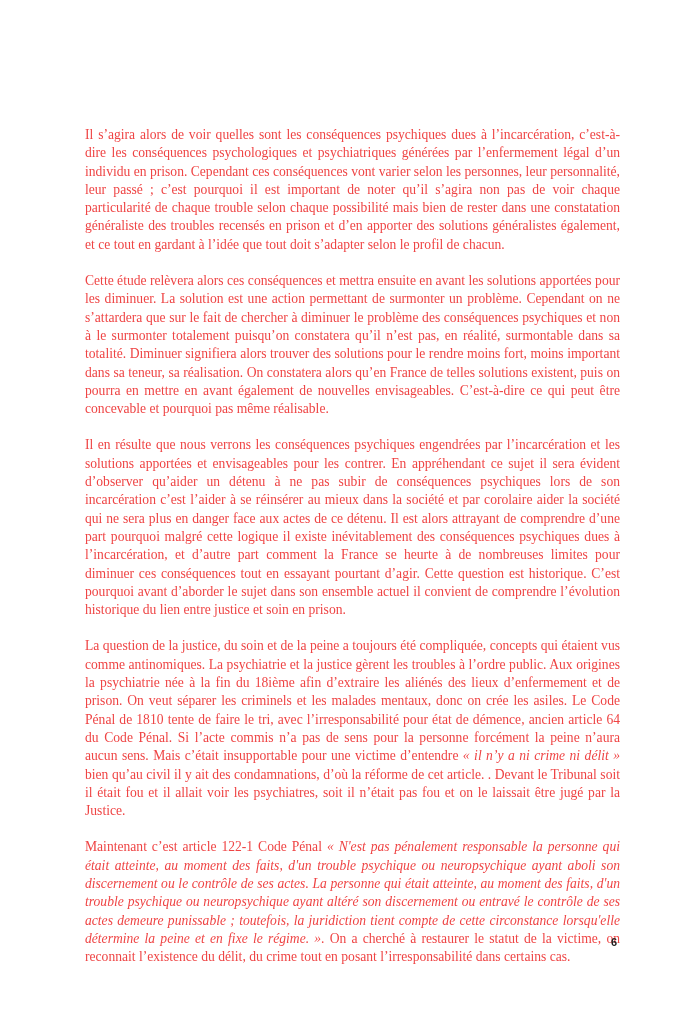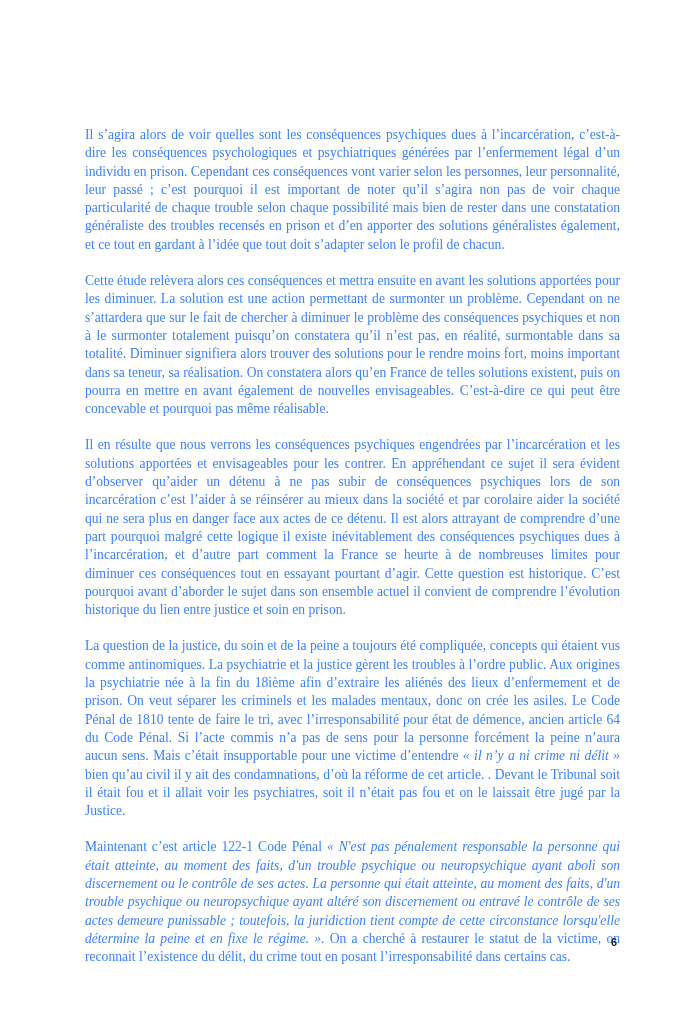--- a/index.html
+++ b/index.html
@@ -3,21 +3,21 @@
   <meta charset="utf-8">
   <style>
     html, body { margin: 0; padding: 0; background: #ffffff; }
     body { width: 700px; height: 1028px; position: relative; overflow: hidden; }
     .page {
       position: absolute; left: 0; top: 0; width: 700px; height: 1028px; background: #fff;
     }
     .content {
       position: absolute; left: 85px; top: 126px; width: 535px;
       font-family: "Liberation Serif", serif; font-size: 13.6px; line-height: 18.3px;
-      color: #3b82f6; text-align: justify;
+      color: #ef4444; text-align: justify;
     }
     .para { margin: 0 0 18px 0; }
     .para em { font-style: italic; }
     .page-number {
       position: absolute; left: 611px; top: 936px;
       font-family: "Liberation Sans", sans-serif; font-size: 11px; font-weight: bold; color: #222;
     }
   </style>
 </head>
 <body>

